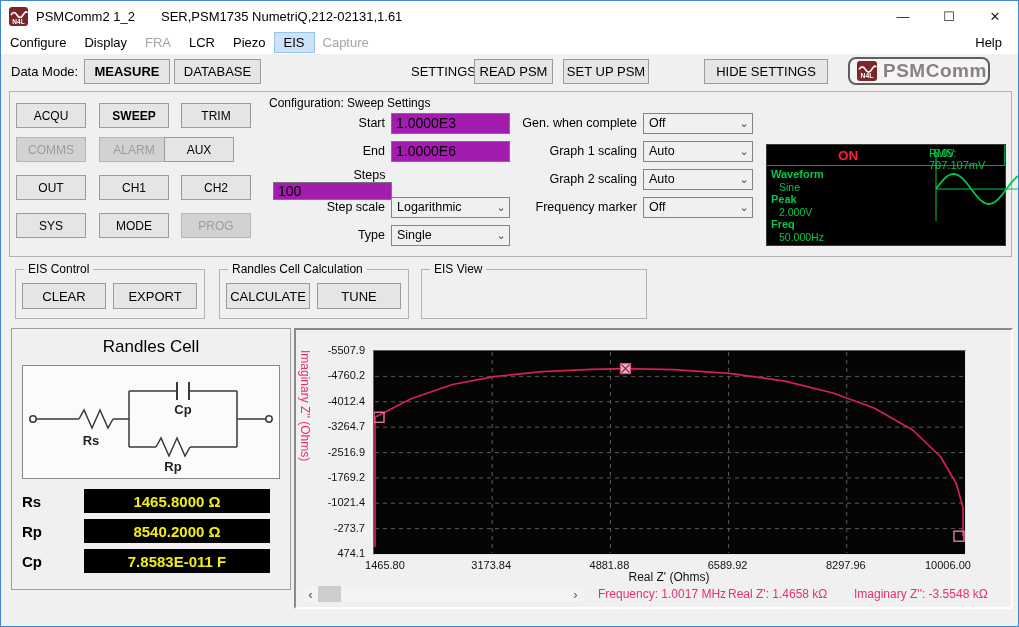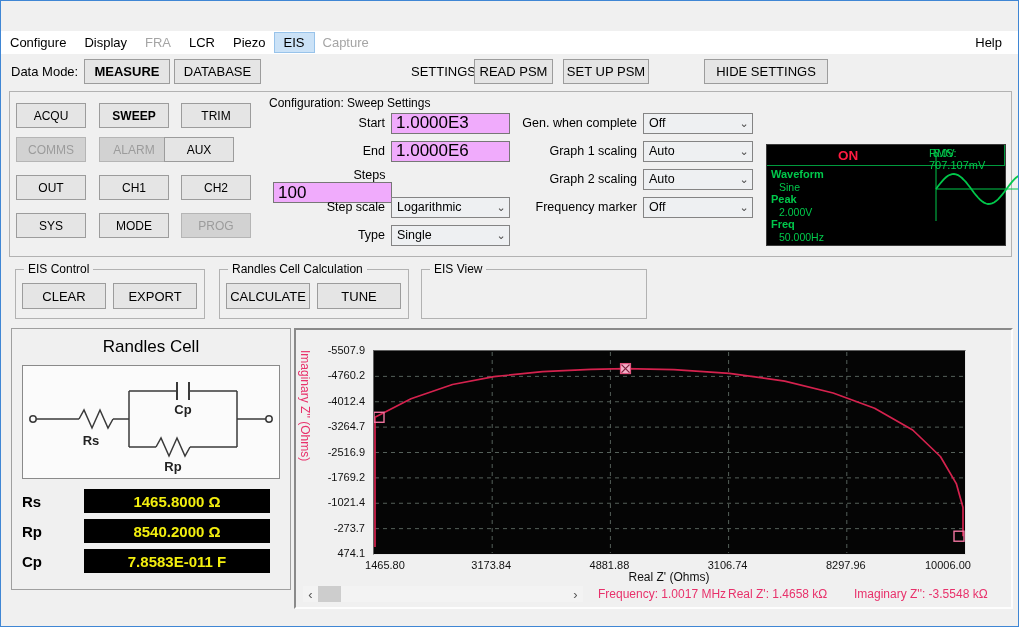--- a/index.html
+++ b/index.html
@@ -35,22 +35,22 @@
   #logo-icon { width:20px; height:20px; background:#7b262b; border-radius:3px; position:relative; flex:none; }
   #logo-text { font-size:19px; font-weight:bold; color:#8a8184; margin-left:6px; letter-spacing:0.5px; }
   
   #settings-box { position:absolute; left:8px; top:90px; width:1003px; height:166px; border:1px solid #b2b2b2; background:#f0f0f0; }
   .dev-btn { position:absolute; width:70px; height:25px; font-size:12px; }
   .dev-btn.active { font-weight:bold; }
   .dev-btn.disabled { background:#d2d2d2; color:#9c9c9c; border-color:#b5b5b5; }
   #config-title { position:absolute; left:268px; top:95px; font-size:12px; color:#000; }
   .form-row { position:absolute; height:22px; display:flex; align-items:center; }
   .form-label { font-size:12.5px; color:#000; text-align:right; margin-right:6px; flex:none; }
-  .tfield { height:21px; border:1px solid #777; background:#f0abfc; font-family:"Liberation Sans",sans-serif;
-            font-size:17px; padding:0 4px; color:#000; }
+  .tfield { height:21px; border:1px solid #777; background:#a21caf; font-family:"Liberation Sans",sans-serif;
+            font-size:14px; padding:0 4px; color:#000; }
   .combo { height:21px; border:1px solid #848484; background:#eef0f2; display:flex; align-items:center; position:relative; }
   .combo-text { font-size:12.5px; padding-left:5px; color:#000; flex:1; }
   .combo-arrow { width:16px; text-align:center; color:#4b4b4b; font-size:11px; flex:none; }
   
   #genmon { position:absolute; left:765px; top:143px; width:240px; height:102px; background:#000; border:1px solid #3a3a3a;
             display:grid; grid-template-columns:1fr 76px; grid-template-rows:21px 1fr; }
   #genmon .cell { border-right:1px solid #009a3d; border-bottom:1px solid #009a3d; }
   #gen-title { display:flex; align-items:center; justify-content:center; font-weight:bold; font-size:13.5px; }
   #gen-on { display:flex; align-items:center; justify-content:center; font-weight:bold; font-size:13.5px; border-bottom:1px solid #009a3d; }
   #gen-scope { position:relative; }
@@ -89,20 +89,35 @@
   #hscroll { position:absolute; left:7px; top:256px; width:280px; height:16px; background:#f3f3f3; display:flex; align-items:stretch; }
   .sb-arrow { width:15px; display:flex; align-items:center; justify-content:center; font-size:13px; color:#555; }
   #sb-thumb { width:23px; background:#cdcdcd; }
   #sb-track { flex:1; }
 </style>
 </head>
 <body>
 
 <div id="window">
 
+  <div id="titlebar">
+    <div id="app-icon">
+      <svg width="19" height="19" viewBox="0 0 19 19">
+        <path d="M2 8 Q5 3 8 8 T14 8 T18 6" fill="none" stroke="#fff" stroke-width="1.6"></path>
+        <text x="9.5" y="16.5" font-size="6.5" font-weight="bold" fill="#fff" text-anchor="middle" font-family="Liberation Sans,sans-serif">N4L</text>
+      </svg>
+    </div>
+    <span class="win-title">PSMComm2 1_2</span>
+    <span class="win-sub">SER,PSM1735 NumetriQ,212-02131,1.61</span>
+    <div id="win-controls">
+      <div class="win-btn">—</div>
+      <div class="win-btn">☐</div>
+      <div class="win-btn">✕</div>
+    </div>
+  </div>
 
   <div id="menubar">
     <span id="menu-items" style="display:flex">
         <span class="menu-item">Configure</span>
         <span class="menu-item">Display</span>
         <span class="menu-item disabled">FRA</span>
         <span class="menu-item">LCR</span>
         <span class="menu-item">Piezo</span>
         <span class="menu-item selected">EIS</span>
         <span class="menu-item disabled">Capture</span>
@@ -111,20 +126,29 @@
   </div>
 
   <div id="toolbar">
     <span class="tb-label" style="left:10px">Data Mode:</span>
     <div class="btn bold tb-btn" style="left:83px;width:86px">MEASURE</div>
     <div class="btn tb-btn" style="left:173px;width:87px">DATABASE</div>
     <span class="tb-label" style="left:410px">SETTINGS:</span>
     <div class="btn tb-btn" style="left:473px;width:79px">READ PSM</div>
     <div class="btn tb-btn" style="left:562px;width:86px">SET UP PSM</div>
     <div class="btn tb-btn" style="left:703px;width:124px">HIDE SETTINGS</div>
+    <div id="logo">
+      <div id="logo-icon">
+        <svg width="20" height="20" viewBox="0 0 19 19" style="position:absolute;left:0;top:0">
+          <path d="M2 8 Q5 3 8 8 T14 8 T18 6" fill="none" stroke="#fff" stroke-width="1.6"></path>
+          <text x="9.5" y="16.5" font-size="6.5" font-weight="bold" fill="#fff" text-anchor="middle" font-family="Liberation Sans,sans-serif">N4L</text>
+        </svg>
+      </div>
+      <span id="logo-text">PSMComm</span>
+    </div>
   </div>
 
   <div id="settings-box"></div>
   <div id="device-buttons" style="position: absolute; left: 15px; top: 102px; width: 236px; height: 136px;">
       <div class="btn dev-btn" style="left: 0px; top: 0px;">ACQU</div>
       <div class="btn dev-btn active" style="left: 83px; top: 0px;">SWEEP</div>
       <div class="btn dev-btn" style="left: 165px; top: 0px;">TRIM</div>
       <div class="btn dev-btn disabled" style="left: 0px; top: 34px;">COMMS</div>
       <div class="btn dev-btn disabled" style="left: 83px; top: 34px;">ALARM</div>
       <div class="btn dev-btn" style="left: 148px; top: 34px;">AUX</div>
@@ -315,18 +339,18 @@
       <div class="ytick" style="right: 646px; top: 64.75px;">-4012.4</div>
       <div class="ytick" style="right: 646px; top: 90.125px;">-3264.7</div>
       <div class="ytick" style="right: 646px; top: 115.5px;">-2516.9</div>
       <div class="ytick" style="right: 646px; top: 140.875px;">-1769.2</div>
       <div class="ytick" style="right: 646px; top: 166.25px;">-1021.4</div>
       <div class="ytick" style="right: 646px; top: 191.625px;">-273.7</div>
       <div class="ytick" style="right: 646px; top: 217px;">474.1</div>
       <div class="xtick" style="left: 77px; top: 229px; transform: translateX(-20%);">1465.80</div>
       <div class="xtick" style="left: 195.2px; top: 229px; transform: translateX(-50%);">3173.84</div>
       <div class="xtick" style="left: 313.4px; top: 229px; transform: translateX(-50%);">4881.88</div>
-      <div class="xtick" style="left: 431.6px; top: 229px; transform: translateX(-50%);">3106.74</div>
+      <div class="xtick" style="left: 431.6px; top: 229px; transform: translateX(-50%);">6589.92</div>
       <div class="xtick" style="left: 549.8px; top: 229px; transform: translateX(-50%);">8297.96</div>
       <div class="xtick" style="left: 668px; top: 229px; transform: translateX(-85%);">10006.00</div>
     </div>
 
 </div>
 
 </body></html>

